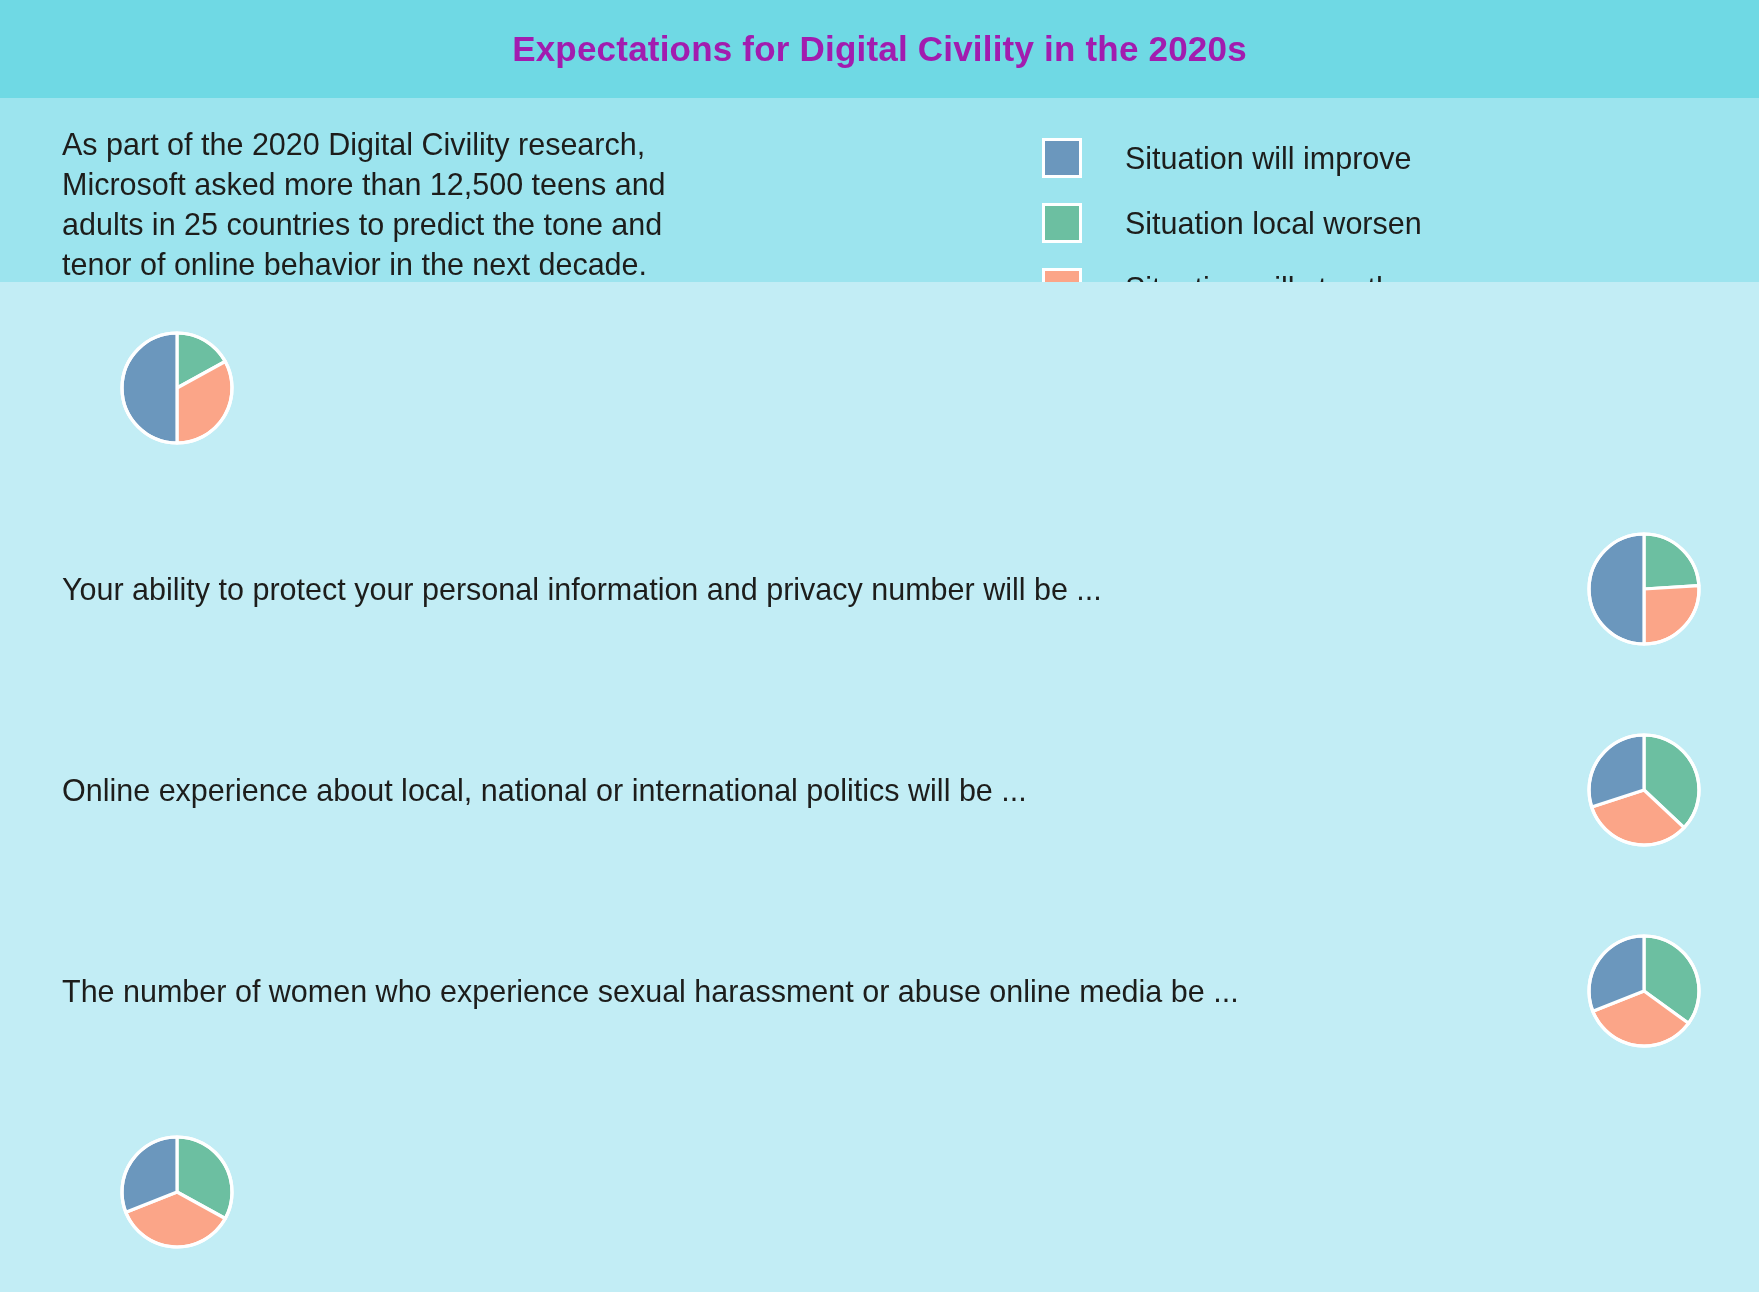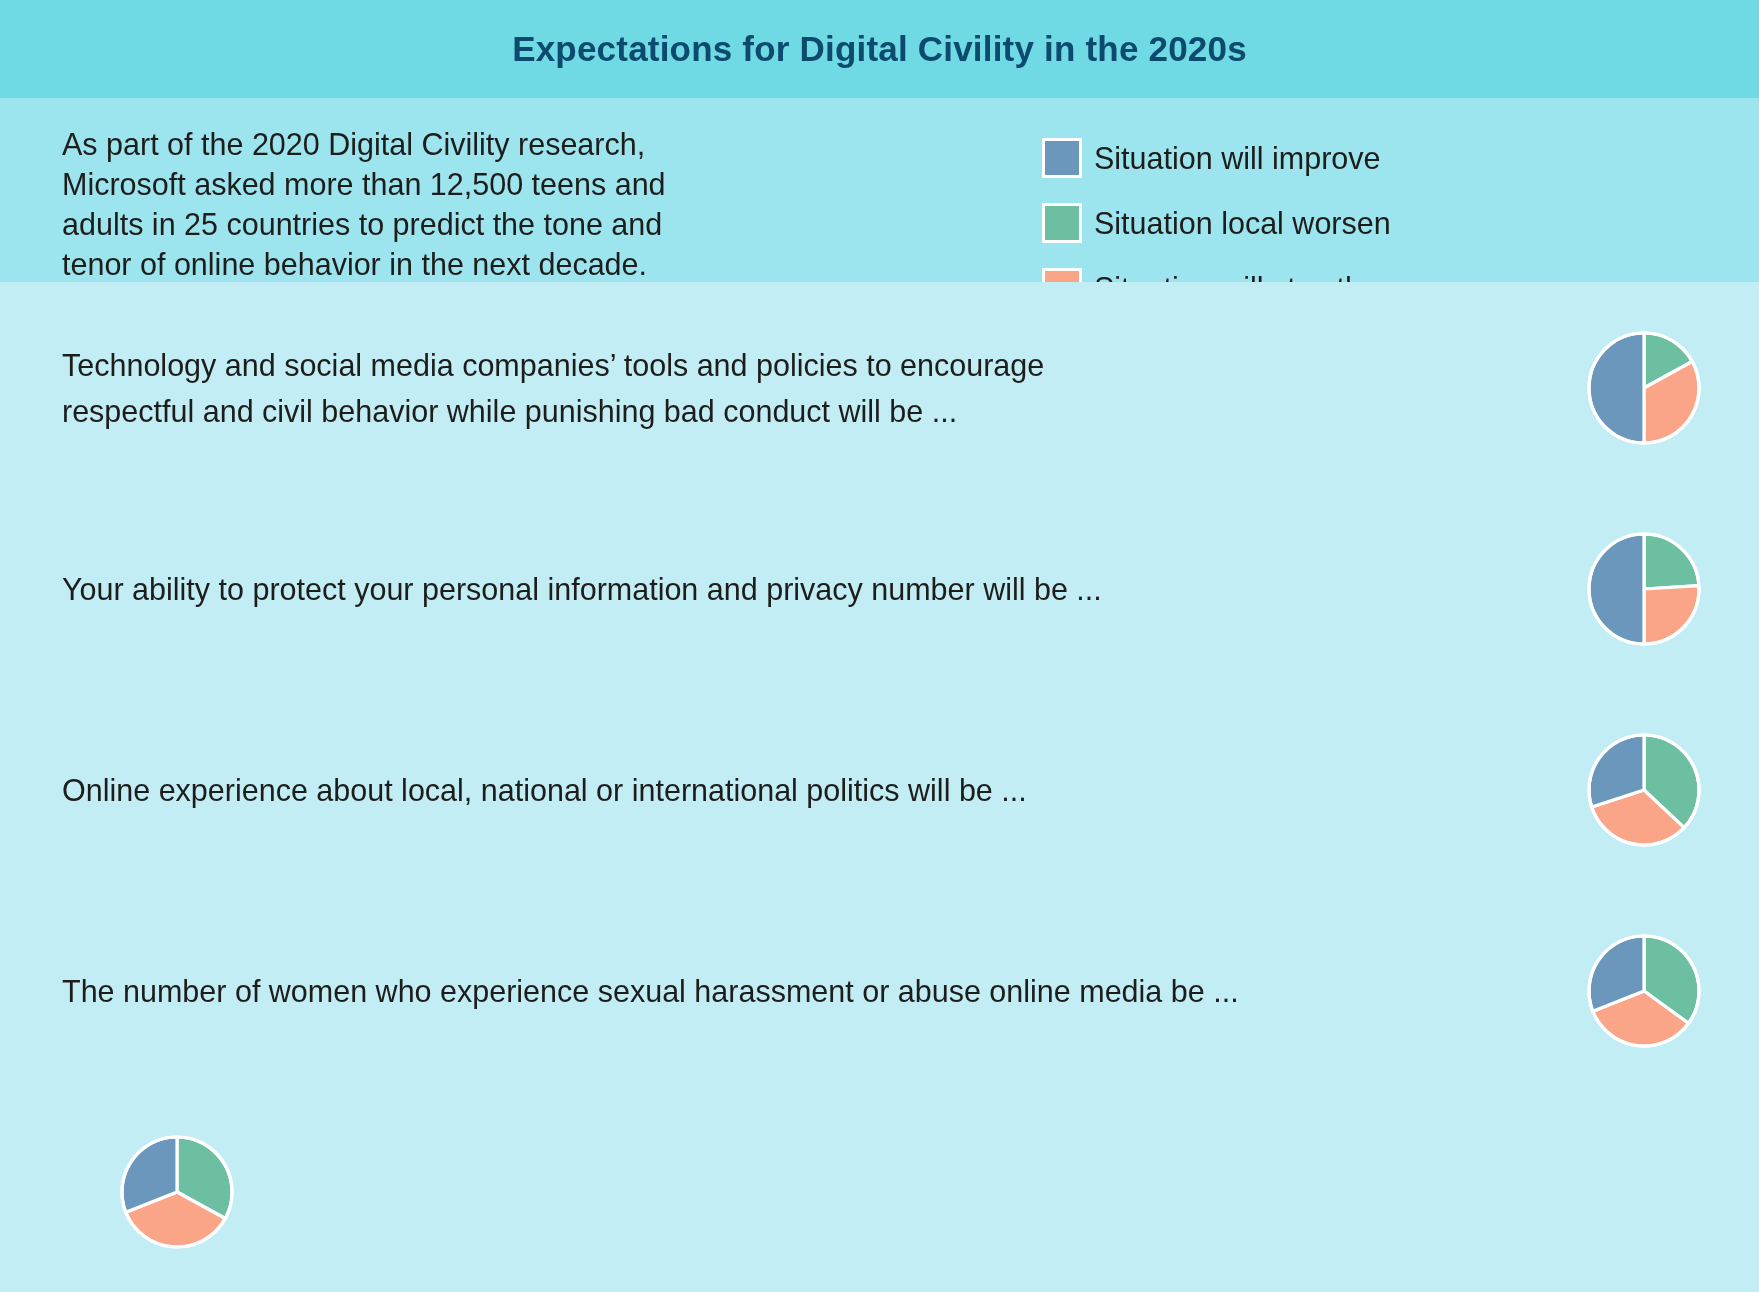--- a/index.html
+++ b/index.html
@@ -32,21 +32,21 @@
     background: #6fd9e4;
     display: flex;
     align-items: center;
     justify-content: center;
     flex: 0 0 auto;
   }
   .title-text {
     font-size: 35px;
     font-weight: bold;
     letter-spacing: 0.2px;
-    color: #0c4a6e;
+    color: #a21caf;
     text-align: center;
     font-family: "Liberation Sans", sans-serif;
   }
 
   
   .intro-band {
     height: 184px;
     background: #9ce4ee;
     display: flex;
     align-items: flex-start;
@@ -68,21 +68,21 @@
     flex: 1;
     padding-top: 22px;
     padding-left: 32px;
     display: flex;
     flex-direction: column;
     gap: 25px;
   }
   .legend-item {
     display: flex;
     align-items: center;
-    gap: 12px;
+    gap: 43px;
   }
   .legend-swatch {
     width: 40px;
     height: 40px;
     border: 3px solid #ffffff;
     flex: 0 0 auto;
   }
   .legend-label {
     font-size: 30.5px;
     line-height: 34px;
@@ -158,22 +158,20 @@
         <span class="legend-swatch" style="background: rgb(251, 165, 136);"></span>
         <span class="legend-label">Situation will stay the same</span>
       </div>
 
     </div>
   </div>
 
   <div class="rows" style="background: rgb(194, 237, 245);">
 
     <div class="row">
-      <p class="row-text">Technology and social media companies’ tools and policies to encourage
-respectful and civil behavior while punishing bad conduct will be ...</p>
       <div class="row-chart">
           <svg width="122" height="122" viewBox="0 0 122 122" class="pie-svg">
             <path d="M 61 61 L 61.00 6.00 A 55 55 0 0 1 109.20 34.50 Z" fill="#6cbfa1" stroke="#ffffff" stroke-width="3.2" stroke-linejoin="round">
               <title>Situation will worsen: 17%</title>
             </path>
             <path d="M 61 61 L 109.20 34.50 A 55 55 0 0 1 61.00 116.00 Z" fill="#fba588" stroke="#ffffff" stroke-width="3.2" stroke-linejoin="round">
               <title>Situation will stay the same: 33%</title>
             </path>
             <path d="M 61 61 L 61.00 116.00 A 55 55 0 0 1 61.00 6.00 Z" fill="#6b97bd" stroke="#ffffff" stroke-width="3.2" stroke-linejoin="round">
               <title>Situation will improve: 50%</title>

